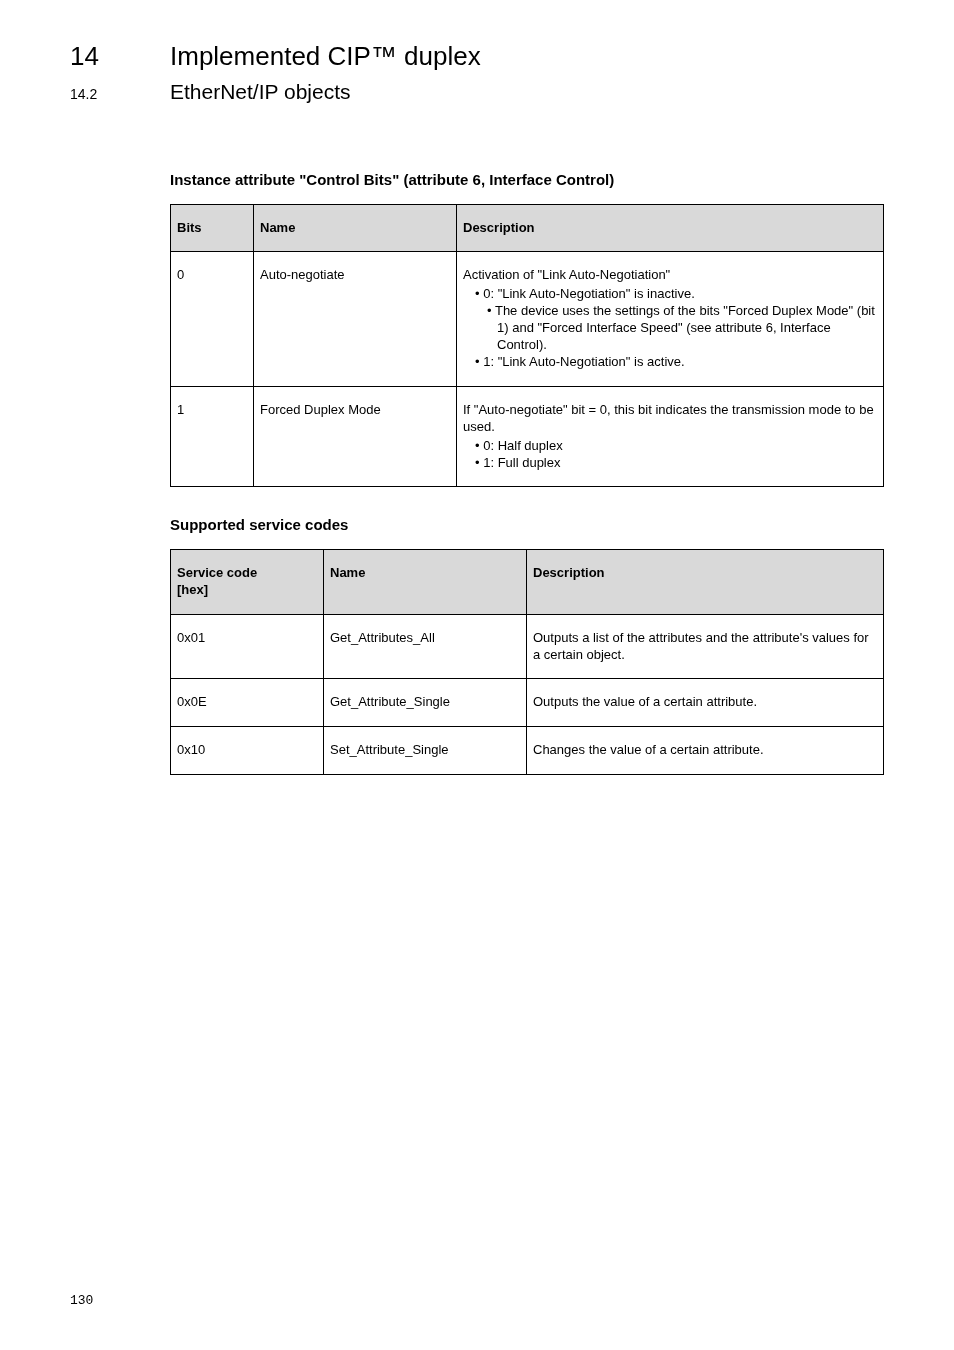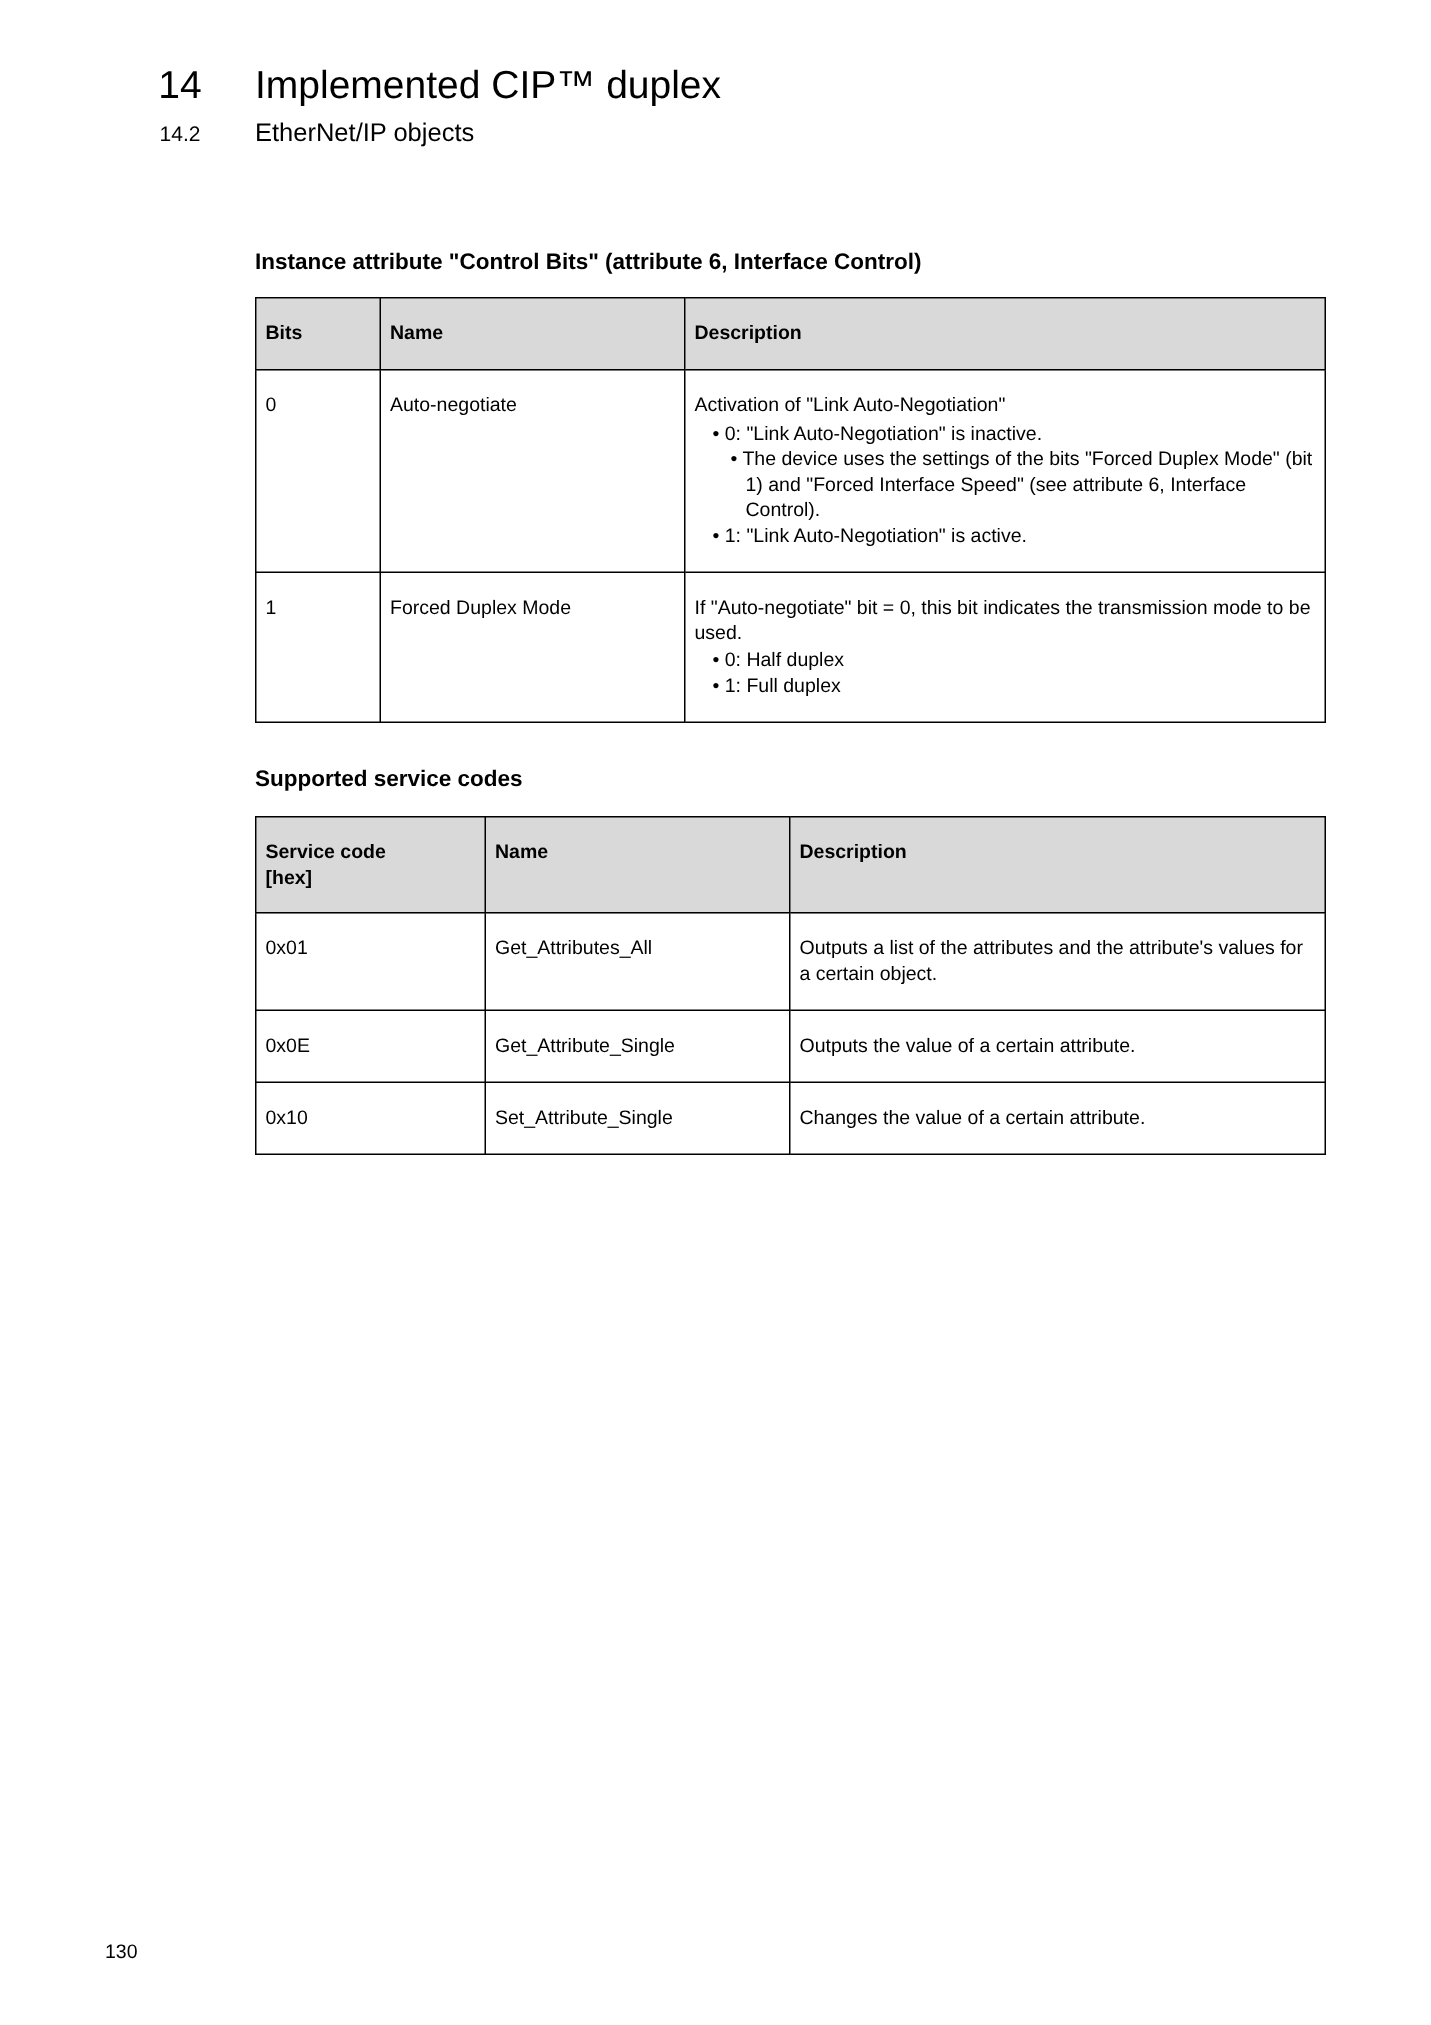--- a/index.html
+++ b/index.html
@@ -16,21 +16,20 @@
   }
   .page {
     position: relative;
     width: 954px;
     height: 1350px;
     box-sizing: border-box;
     padding: 40px 70px 40px 70px;
   }
   .header-block {
     margin-bottom: 20px;
-    text-align: center;
   }
   .chapter-line {
     display: flex;
     align-items: baseline;
   }
   .chapter-num {
     font-size: 26px;
     font-weight: normal;
     width: 100px;
     flex-shrink: 0;
@@ -43,21 +42,21 @@
     display: flex;
     align-items: baseline;
     margin-top: 4px;
   }
   .section-num {
     font-size: 14px;
     width: 100px;
     flex-shrink: 0;
   }
   .section-title {
-    font-size: 17px;
+    font-size: 21px;
   }
   .dash-rule {
     margin-top: 34px;
     margin-bottom: 30px;
     height: 1px;
     overflow: hidden;
     white-space: nowrap;
     letter-spacing: 1px;
     color: #000;
     font-size: 14px;
@@ -110,20 +109,21 @@
   }
   .footer {
     position: absolute;
     bottom: 40px;
     left: 70px;
     right: 70px;
     font-size: 11px;
     display: flex;
     justify-content: space-between;
     align-items: flex-end;
+    font-family: Liberation Mono, monospace;
   }
   .footer .pagenum {
     font-size: 13px;
   }
   .footer .credit {
     flex: 1;
     text-align: center;
   }
 </style>
 </head>

